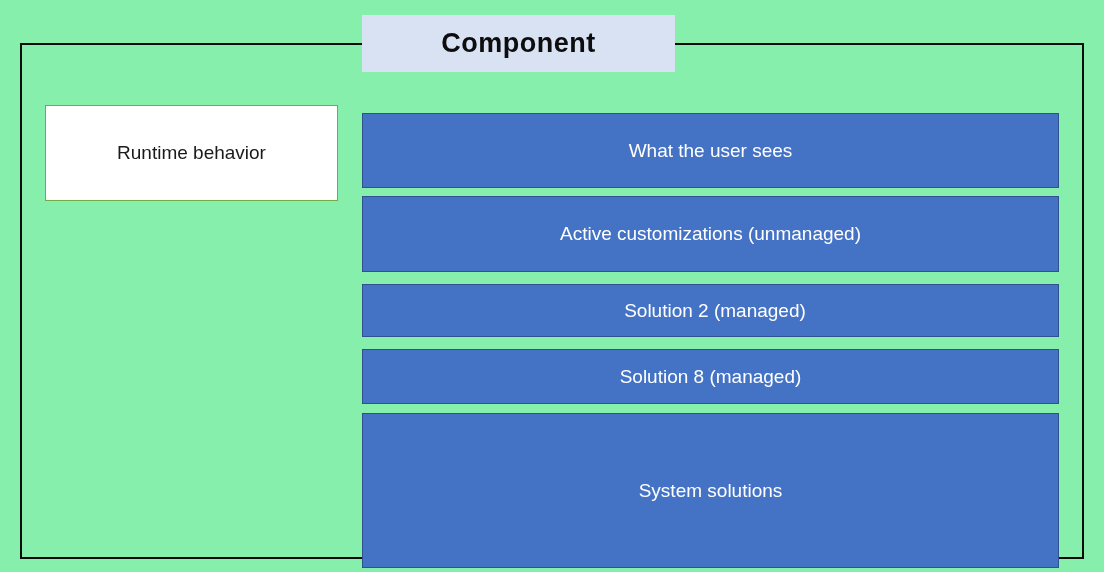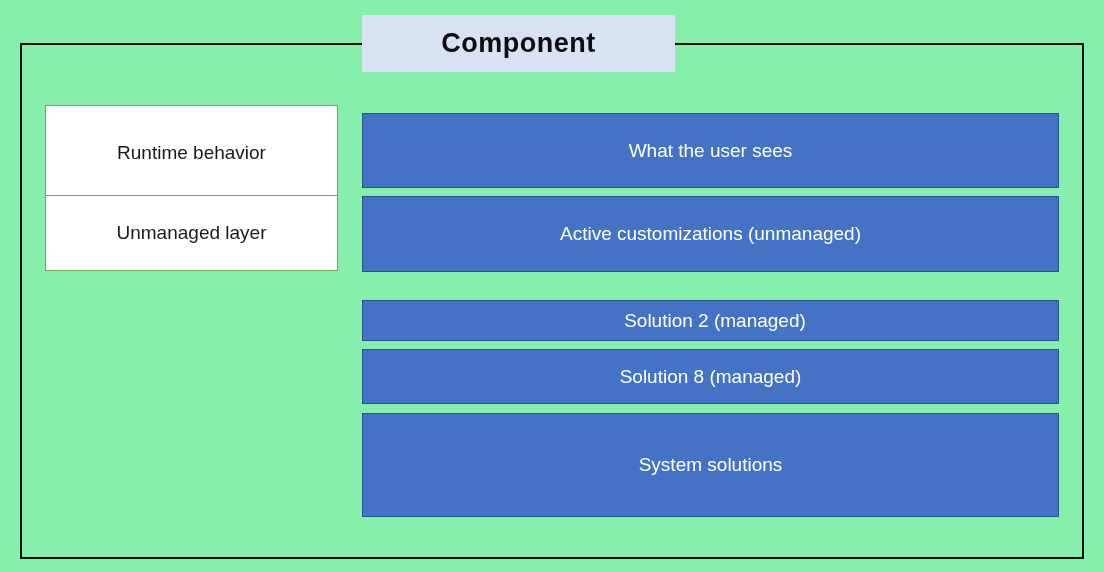--- a/index.html
+++ b/index.html
@@ -67,36 +67,35 @@
     box-sizing: border-box;
     display: flex;
     align-items: center;
     justify-content: center;
     font-size: 19px;
     color: #ffffff;
     z-index: 1;
   }
   .blue-box.r1 { top: 113px; height: 75px; }
   .blue-box.r2 { top: 196px; height: 76px; }
-  .blue-box.r3 { top: 300px; height: 41px; padding-left: 9px; }
+  .blue-box.r3 { top: 284px; height: 53px; padding-left: 9px; }
   .blue-box.r4 { top: 349px; height: 55px; }
-  .blue-box.r5 { top: 413px; height: 104px; }
+  .blue-box.r5 { top: 413px; height: 155px; }
 </style>
 </head>
 <body>
 
 <div class="canvas">
 
   <div class="outer-frame"></div>
 
   <div class="title-box">Component</div>
 
   <div class="green-box b1">Runtime behavior</div>
 
-  <div class="green-box b2">Unmanaged layer</div>
 
 
   <div class="blue-box r1">What the user sees</div>
 
   <div class="blue-box r2">Active customizations (unmanaged)</div>
 
   <div class="blue-box r3">Solution 2 (managed)</div>
 
   <div class="blue-box r4">Solution 8 (managed)</div>
 

